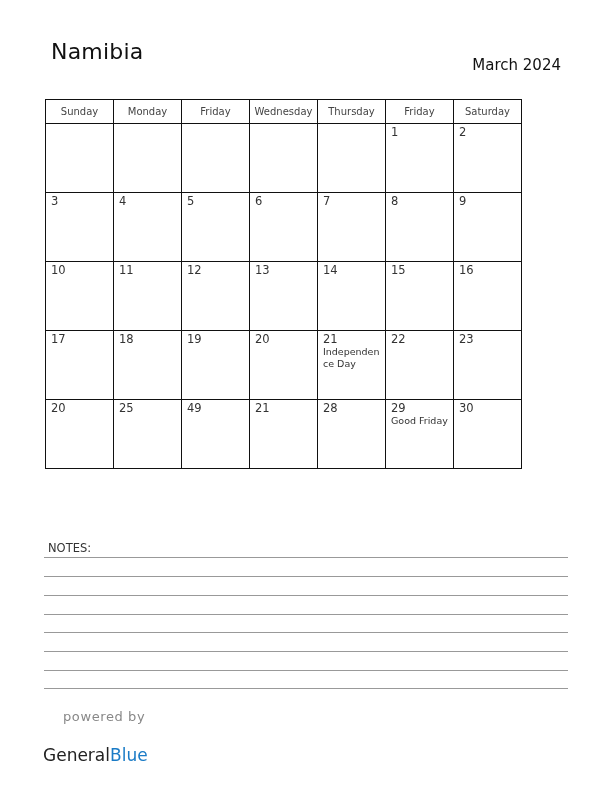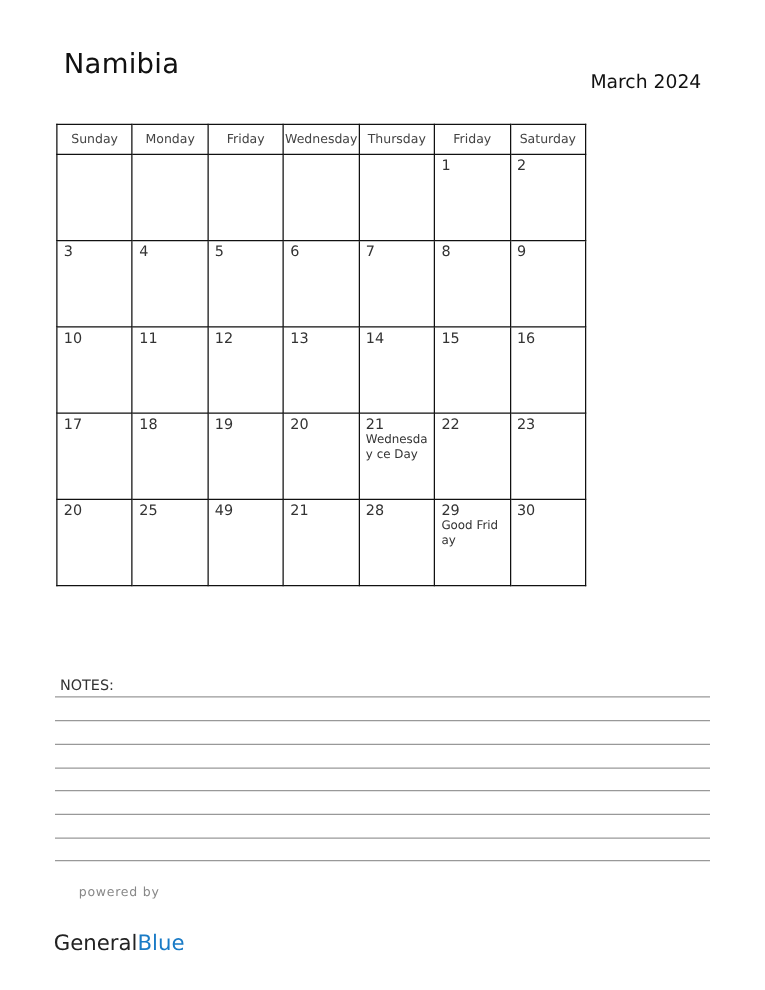--- a/index.html
+++ b/index.html
@@ -1,27 +1,27 @@
 <!DOCTYPE html>
 <html><head>
 <meta charset="utf-8">
 <style>
   html, body { margin: 0; padding: 0; background: #ffffff; }
   body { width: 612px; height: 792px; position: relative; font-family: "DejaVu Sans", sans-serif; color: #222; overflow: hidden; }
   .country { position: absolute; left: 51px; top: 39px; font-size: 22px; color: #111; letter-spacing: 0.2px; }
   .month { position: absolute; right: 51px; top: 56px; font-size: 15px; color: #111; }
-  table.cal { position: absolute; left: 45px; top: 99px; width: 424px; border-collapse: collapse; table-layout: fixed; }
+  table.cal { position: absolute; left: 45px; top: 99px; width: 477px; border-collapse: collapse; table-layout: fixed; }
   table.cal th, table.cal td { border: 1.3px solid #111; }
   table.cal th { height: 23px; font-weight: normal; font-size: 10px; color: #444; text-align: center; padding: 0; }
   table.cal td { height: 64px; vertical-align: top; padding: 2px 5px; }
   .daynum { font-size: 11.5px; color: #333; line-height: 13px; display: block; }
   .holiday { font-size: 9.5px; color: #333; line-height: 12px; display: block; word-break: break-all; }
   .notes-label { position: absolute; left: 48px; top: 541px; font-size: 11.5px; color: #333; }
   .note-line { position: absolute; left: 44px; width: 524px; height: 0; border-top: 1.3px solid #999; }
-  .powered { position: absolute; left: 47px; top: 709px; font-size: 10px; color: #888; letter-spacing: 0.6px; padding-left: 16px; }
+  .powered { position: absolute; left: 47px; top: 709px; font-size: 13px; color: #888; letter-spacing: 0.6px; padding-left: 16px; }
   .brand { position: absolute; left: 43px; top: 745px; font-size: 17px; color: #222; }
   .brand .blue { color: #1a7bc6; }
 </style>
 </head>
 <body>
 
 <div class="country">Namibia</div>
 <div class="month">March 2024</div>
 
 <table class="cal">
@@ -114,21 +114,21 @@
           <span class="daynum">18</span>
         </td>
         <td>
           <span class="daynum">19</span>
         </td>
         <td>
           <span class="daynum">20</span>
         </td>
         <td>
           <span class="daynum">21</span>
-          <span class="holiday">Wednesday ce Day</span>
+          <span class="holiday">Independen ce Day</span>
         </td>
         <td>
           <span class="daynum">22</span>
         </td>
         <td>
           <span class="daynum">23</span>
         </td>
       </tr>
       <tr>
         <td>

